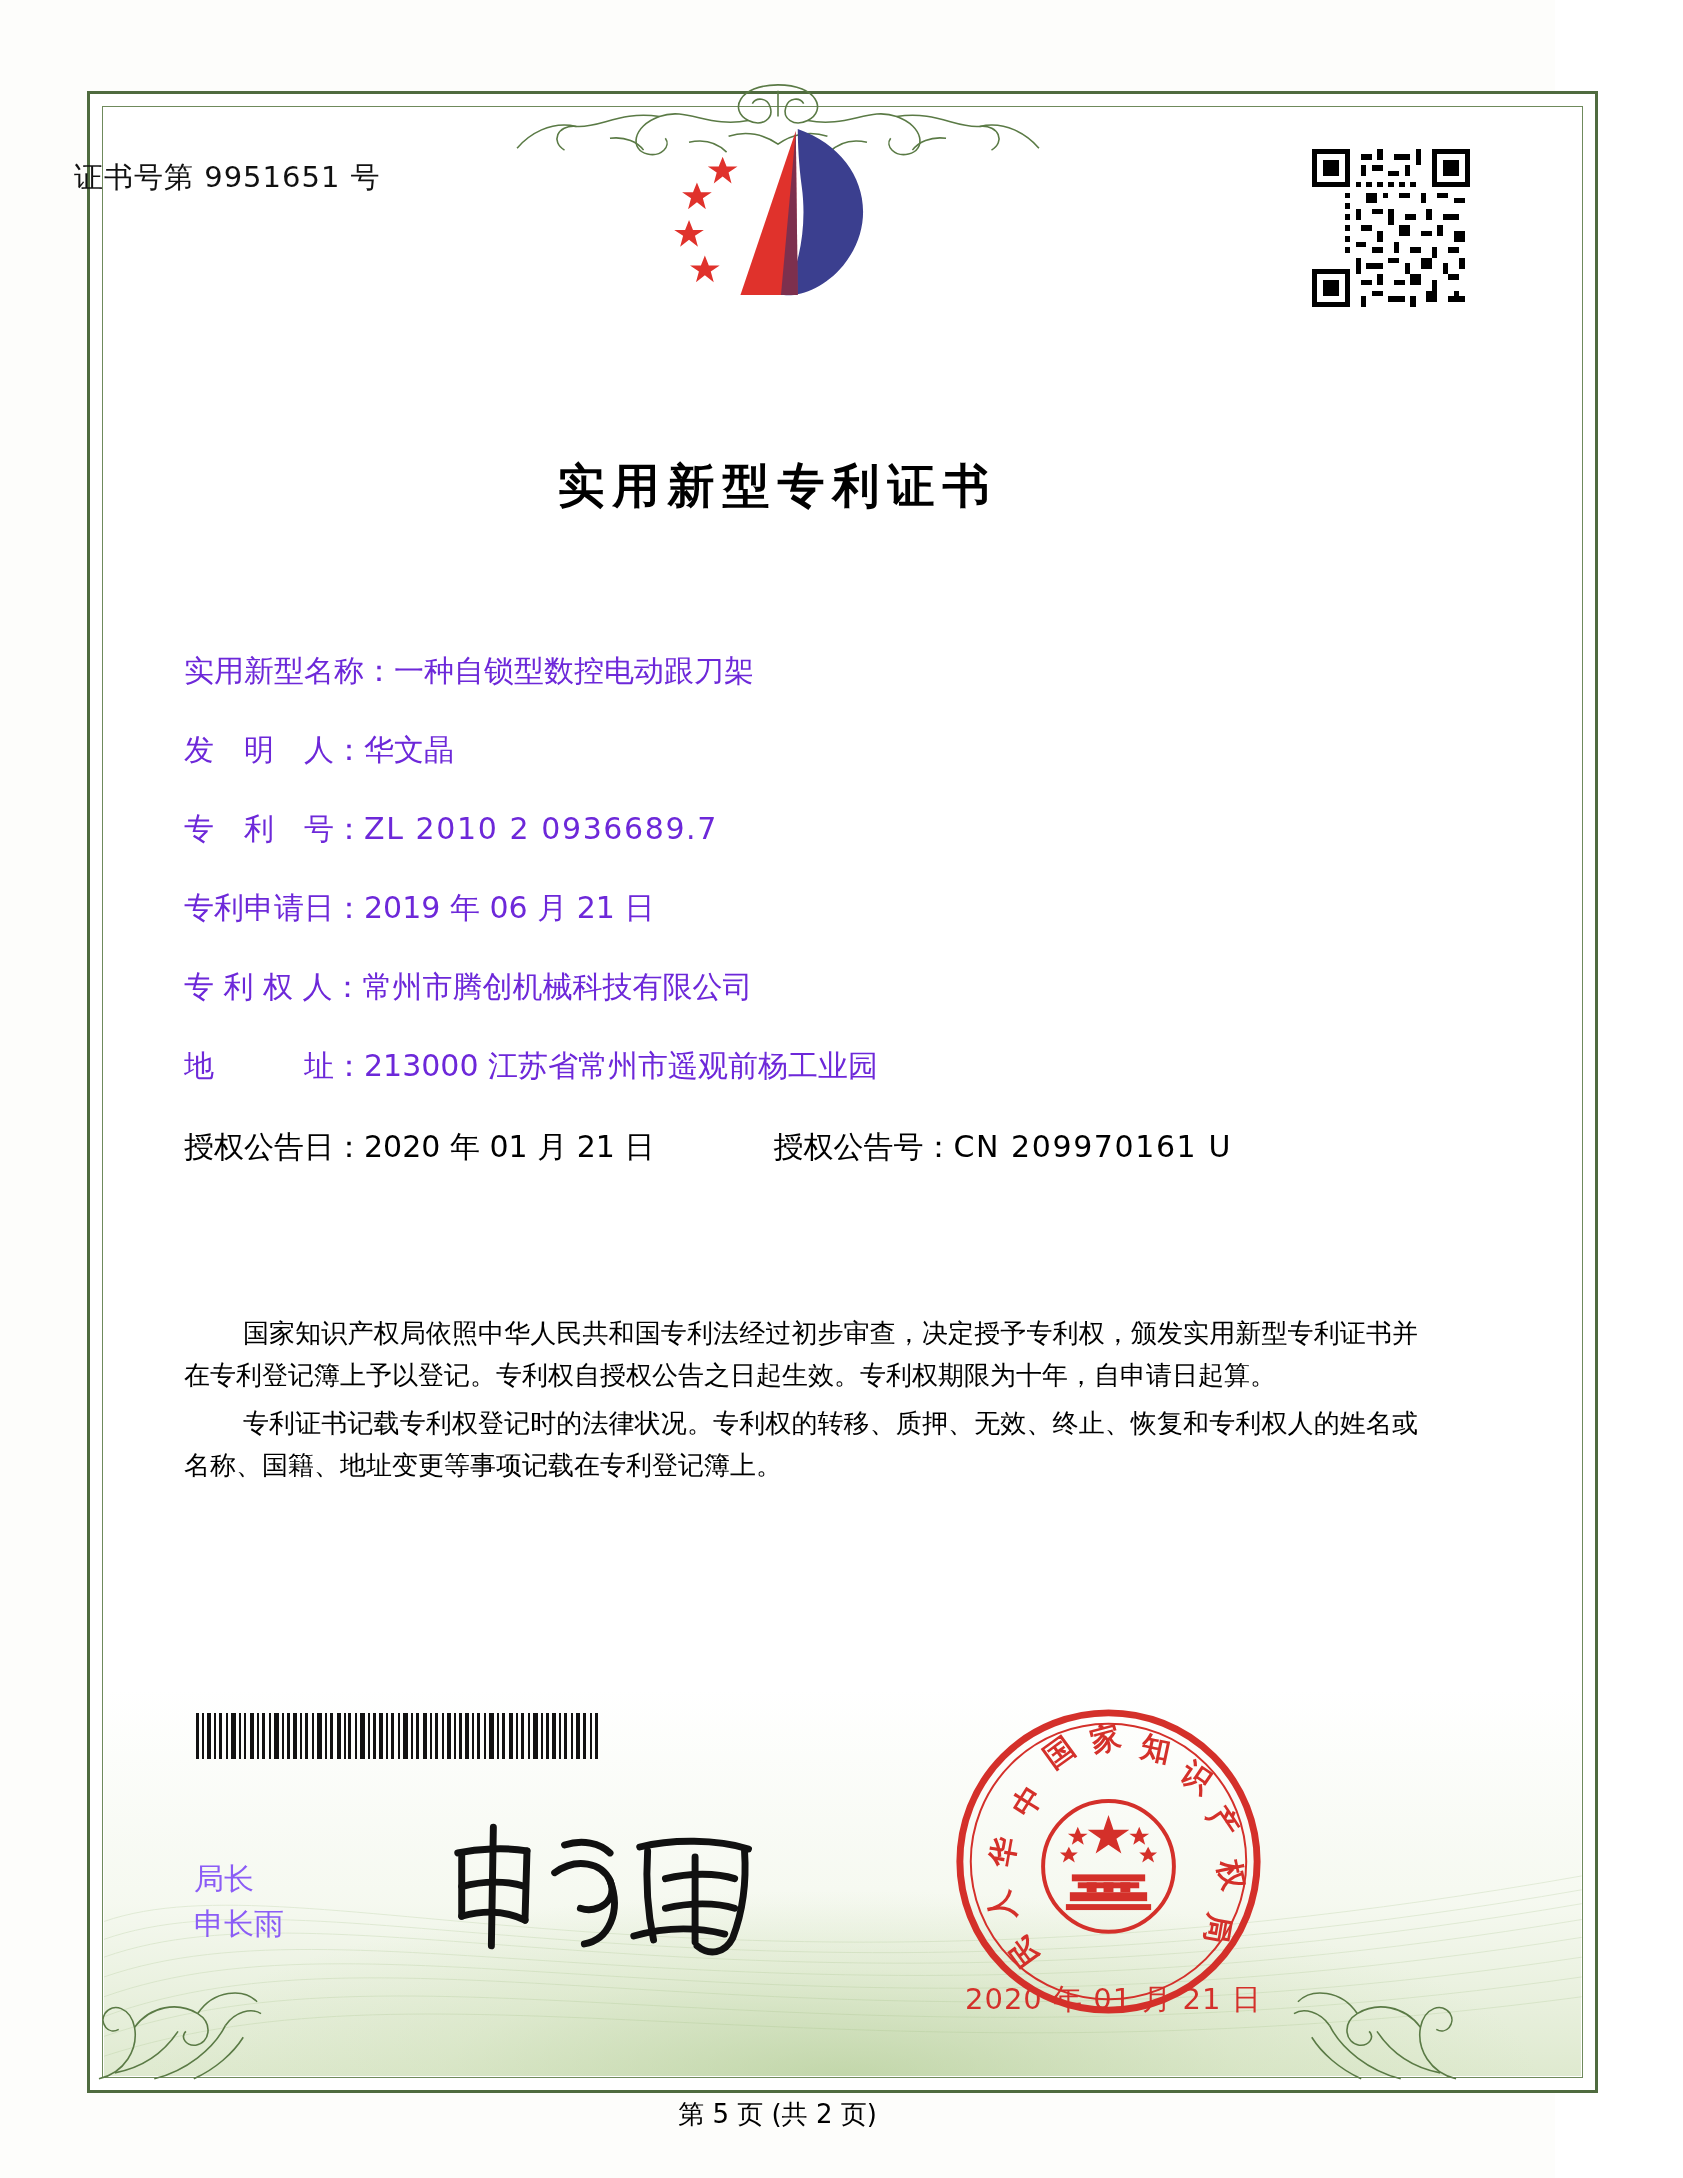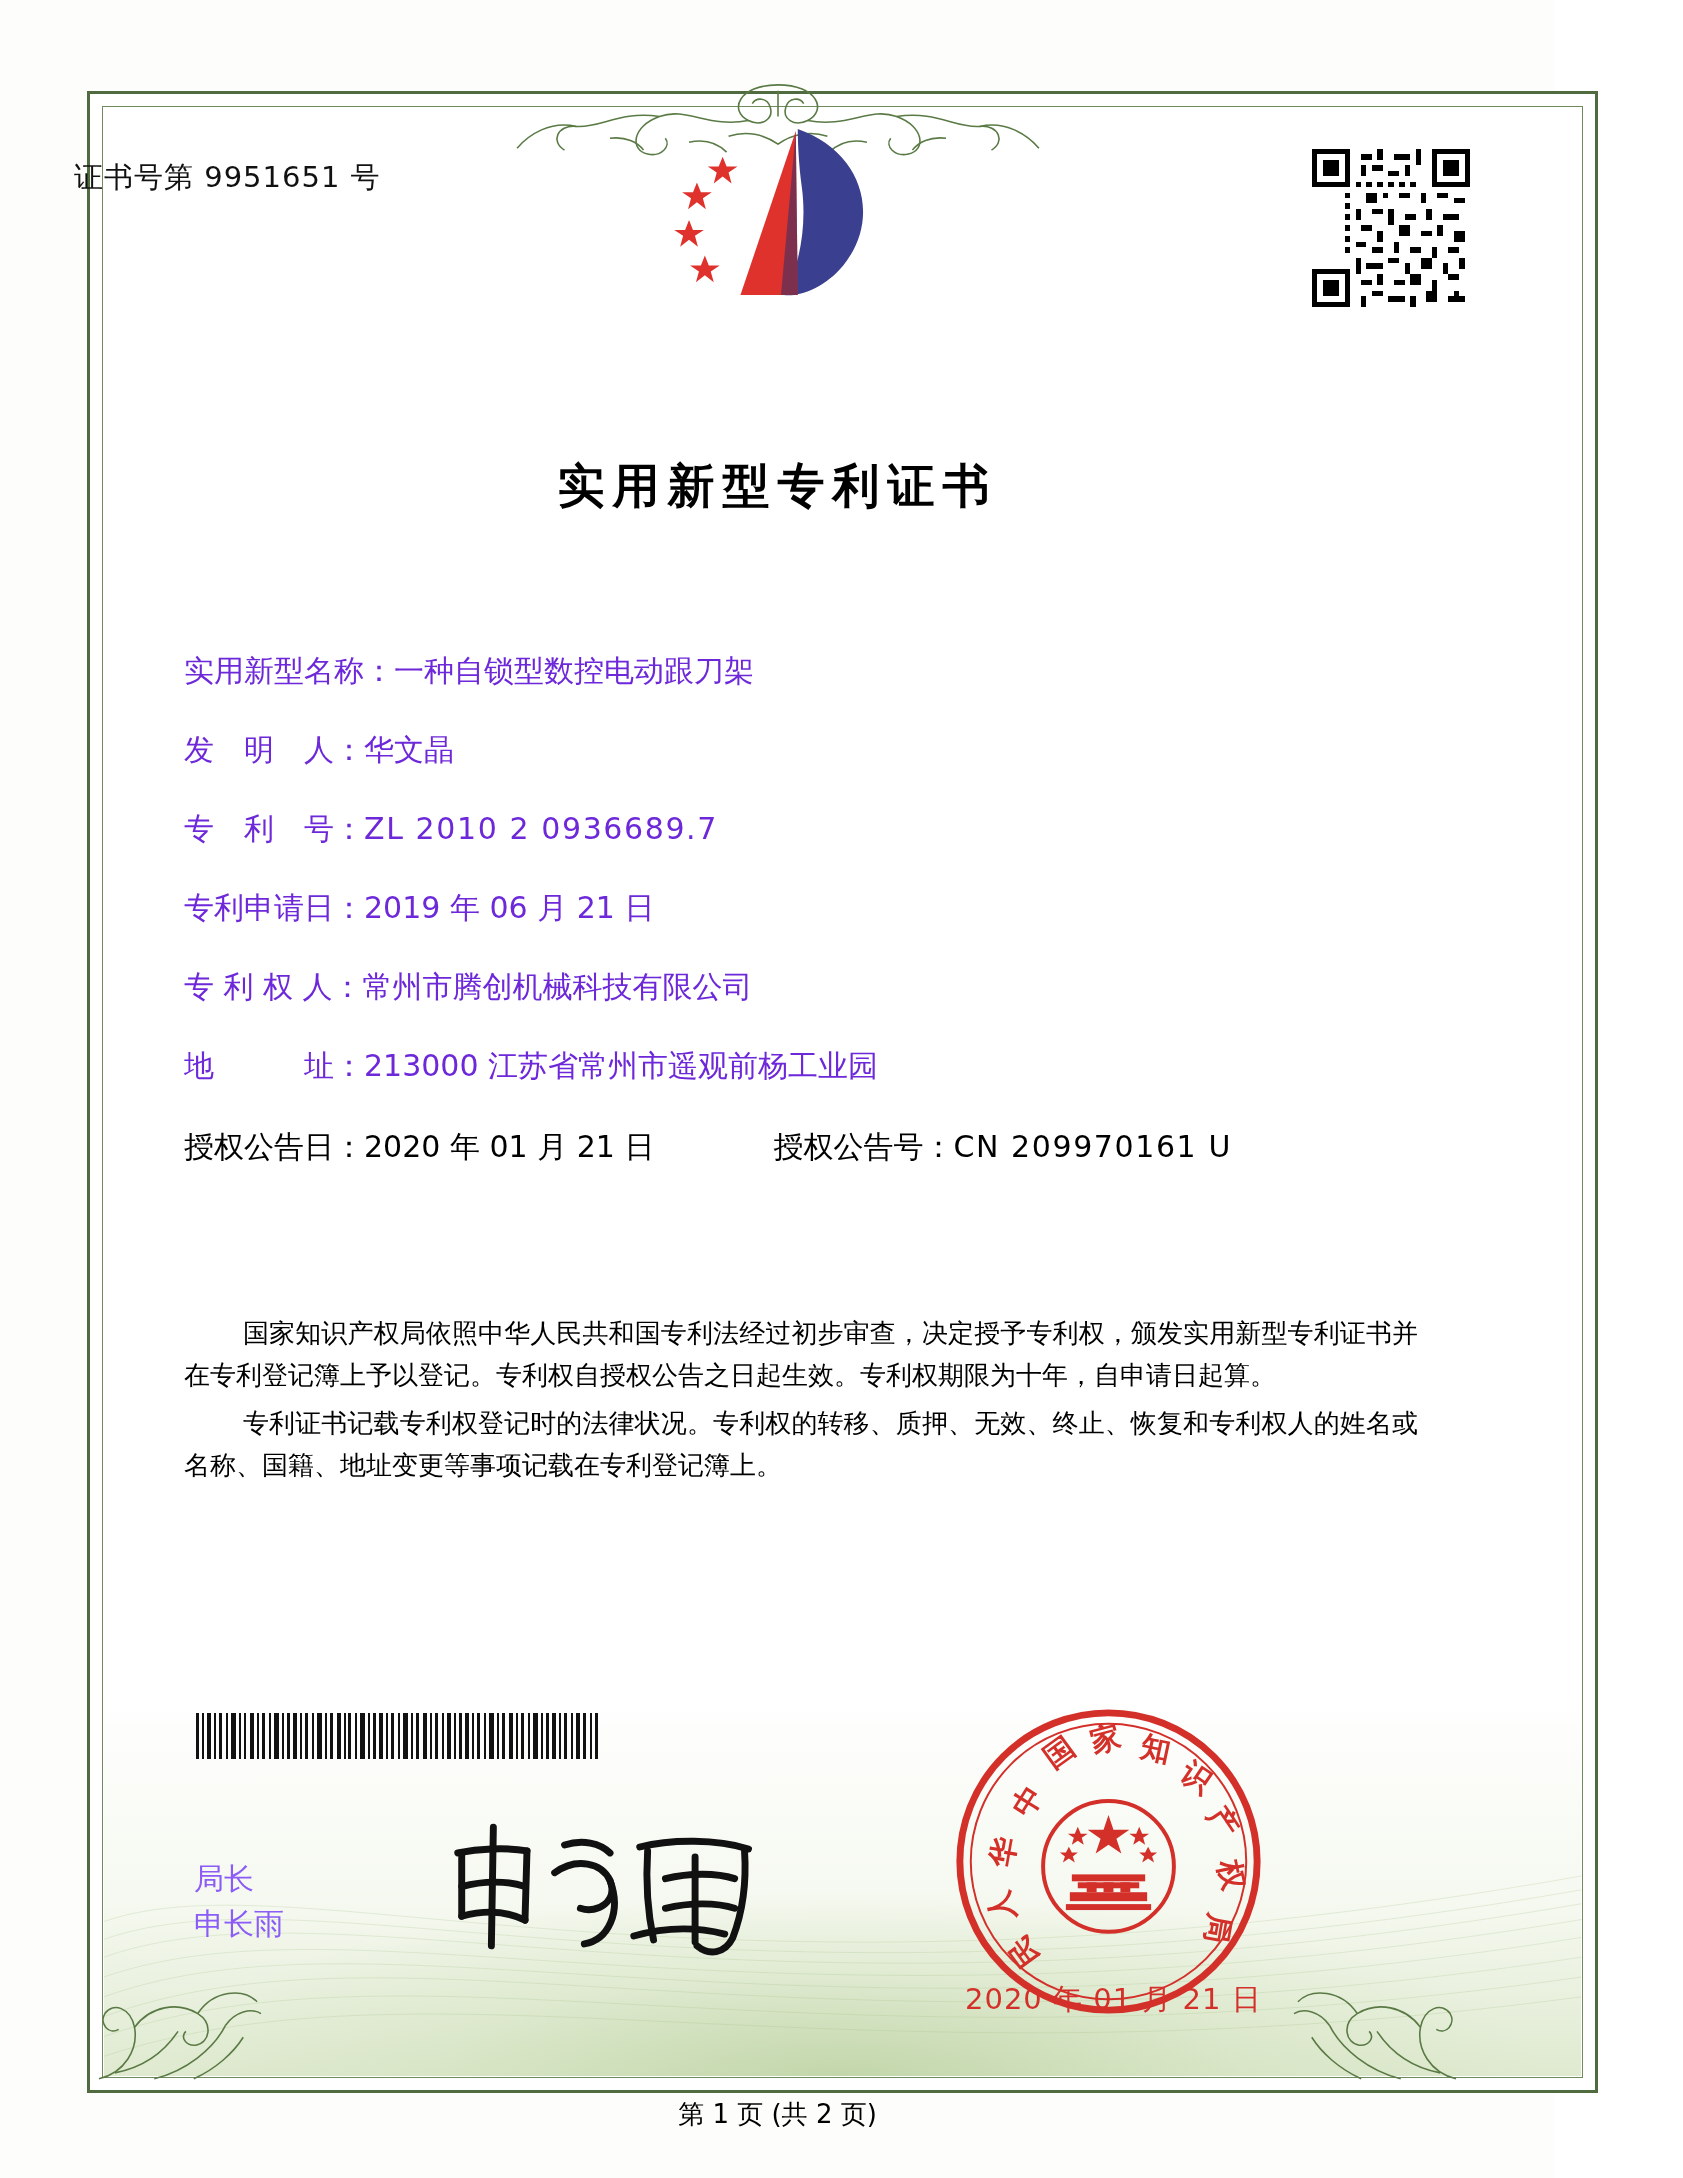--- a/index.html
+++ b/index.html
@@ -585,16 +585,16 @@
       <text transform="translate(268,216) rotate(100)">局</text>
       <text transform="translate(84,122) rotate(-58)">中</text>
       <text transform="translate(66,172) rotate(-80)">华</text>
       <text transform="translate(70,222) rotate(-104)">人</text>
       <text transform="translate(96,262) rotate(-126)">民</text>
     </g>
   </svg>
 
   <div class="seal-date">2020 年 01 月 21 日</div>
 
-  <div class="footer">第 1 页 (共 2 页)</div>
+  <div class="footer">第 5 页 (共 2 页)</div>
 
 </div>
 
 
 </body></html>

